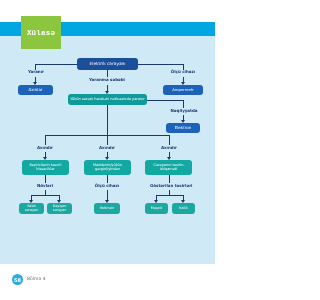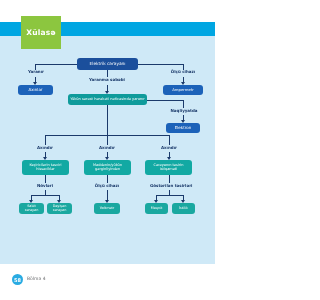--- a/index.html
+++ b/index.html
@@ -19,21 +19,21 @@
     position:absolute;left:0;top:22px;width:215px;height:14px;
     background:#00a6e2;
   }
   .body-bg{
     position:absolute;left:0;top:36px;width:215px;height:228px;
     background:#cfe9f7;
   }
   .title-tab{
     position:absolute;left:21px;top:16px;width:40px;height:33px;
     background:#8cc63f;
-    display:flex;align-items:center;justify-content:center;
+    display:flex;align-items:center;justify-content:center;font-family:Liberation Mono, monospace;
   }
   .title-tab span{
     color:#ffffff;font-size:7.5px;font-weight:bold;letter-spacing:.2px;
   }
   
   .footer{
     position:absolute;left:0;top:264px;width:215px;height:36px;
     background:#ffffff;
   }
   .pagenum{

